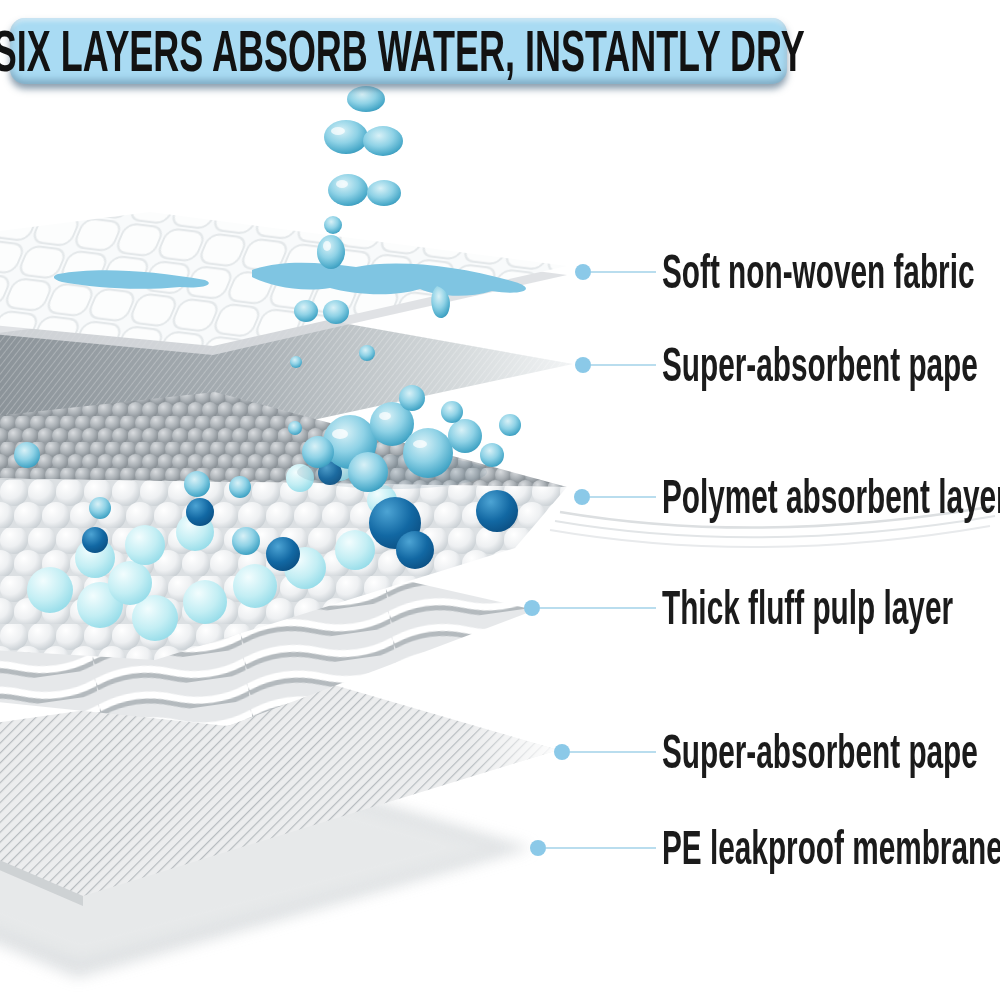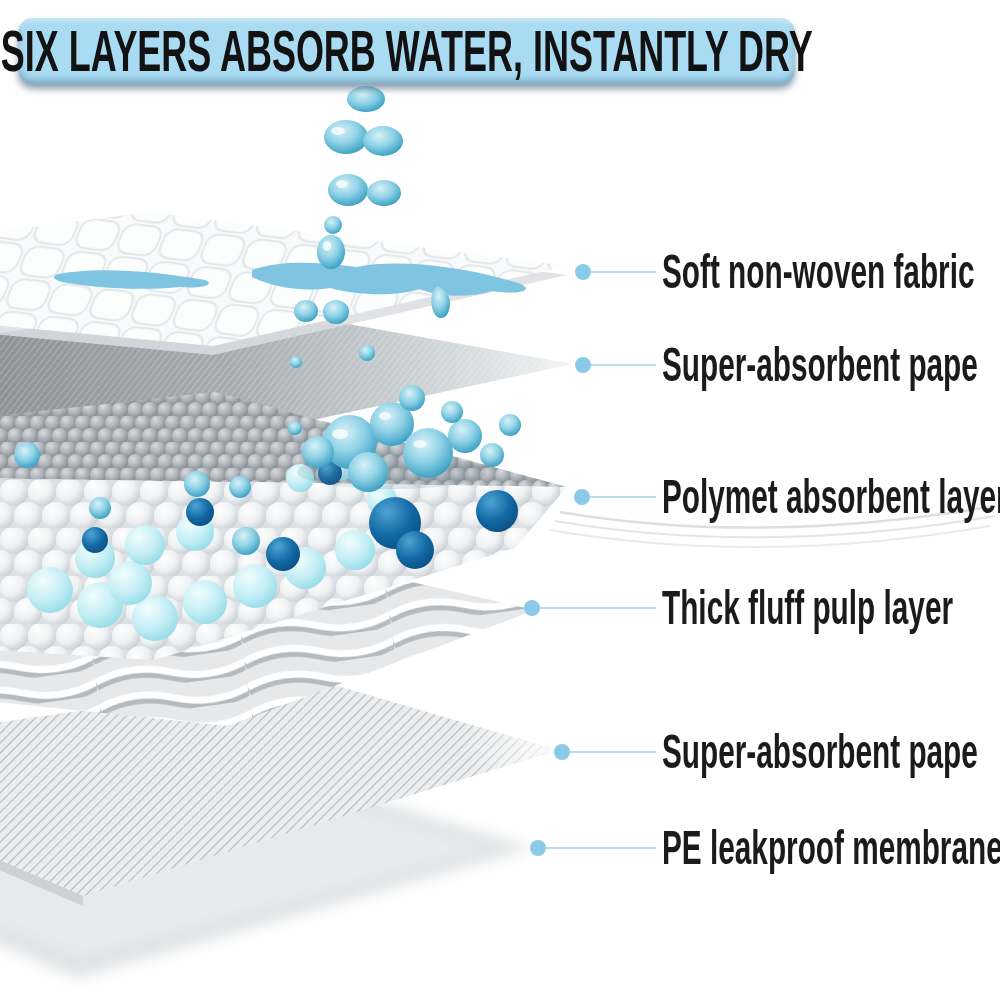--- a/index.html
+++ b/index.html
@@ -2,21 +2,21 @@
 <html><head>
 <meta charset="utf-8">
 <style>
   html,body{margin:0;padding:0;background:#ffffff;}
   #canvas{
     position:relative;width:1000px;height:1000px;overflow:hidden;
     background:#ffffff;font-family:"Liberation Sans",sans-serif;
   }
   
   .banner{
-    position:absolute;left:18px;top:18px;width:777px;height:66px;
+    position:absolute;left:10px;top:18px;width:777px;height:66px;
     background:#a9dbf3;border-radius:15px;
     box-shadow:0 5px 7px rgba(45,80,110,.55), inset 0 -4px 7px rgba(10,40,70,.28), inset 0 3px 4px rgba(255,255,255,.5);
     display:flex;align-items:center;justify-content:center;
     z-index:3;
   }
   .banner-text{
     font-weight:bold;font-size:58px;color:#121212;white-space:nowrap;
     transform:scaleX(.62);letter-spacing:0px;line-height:1;
   }
   

